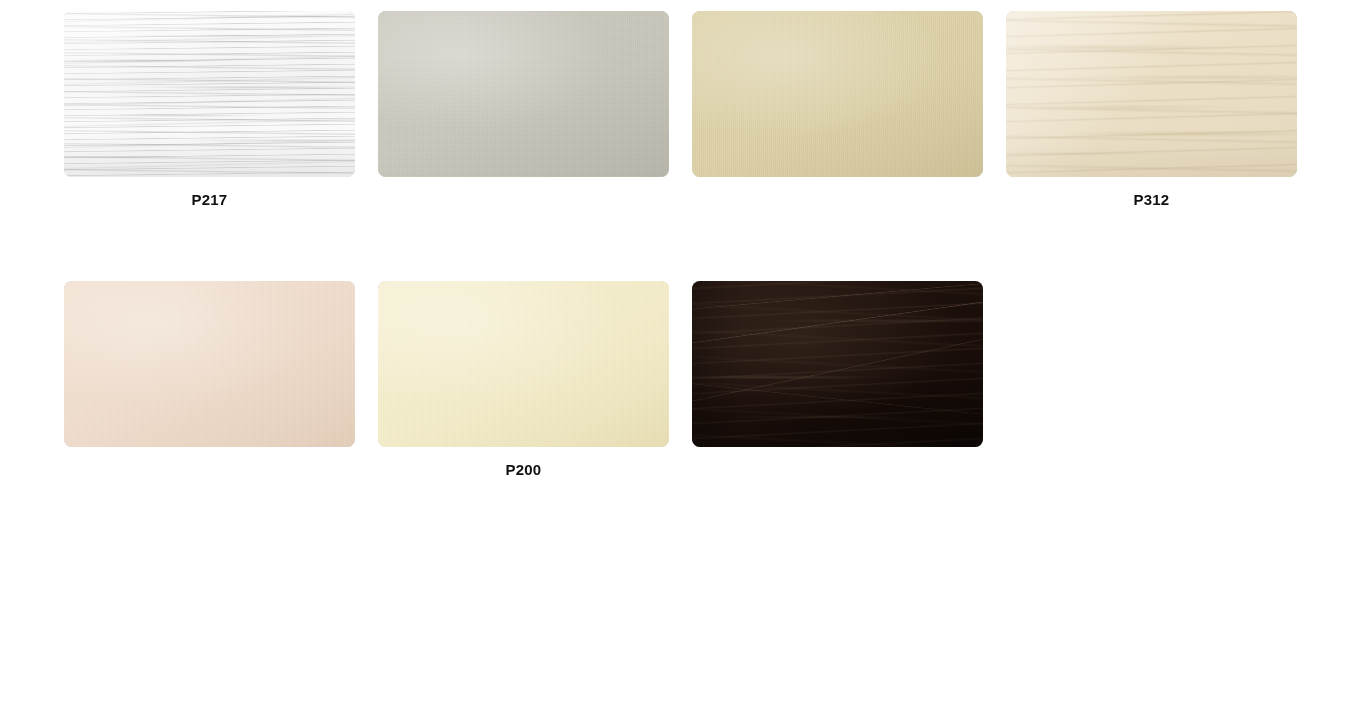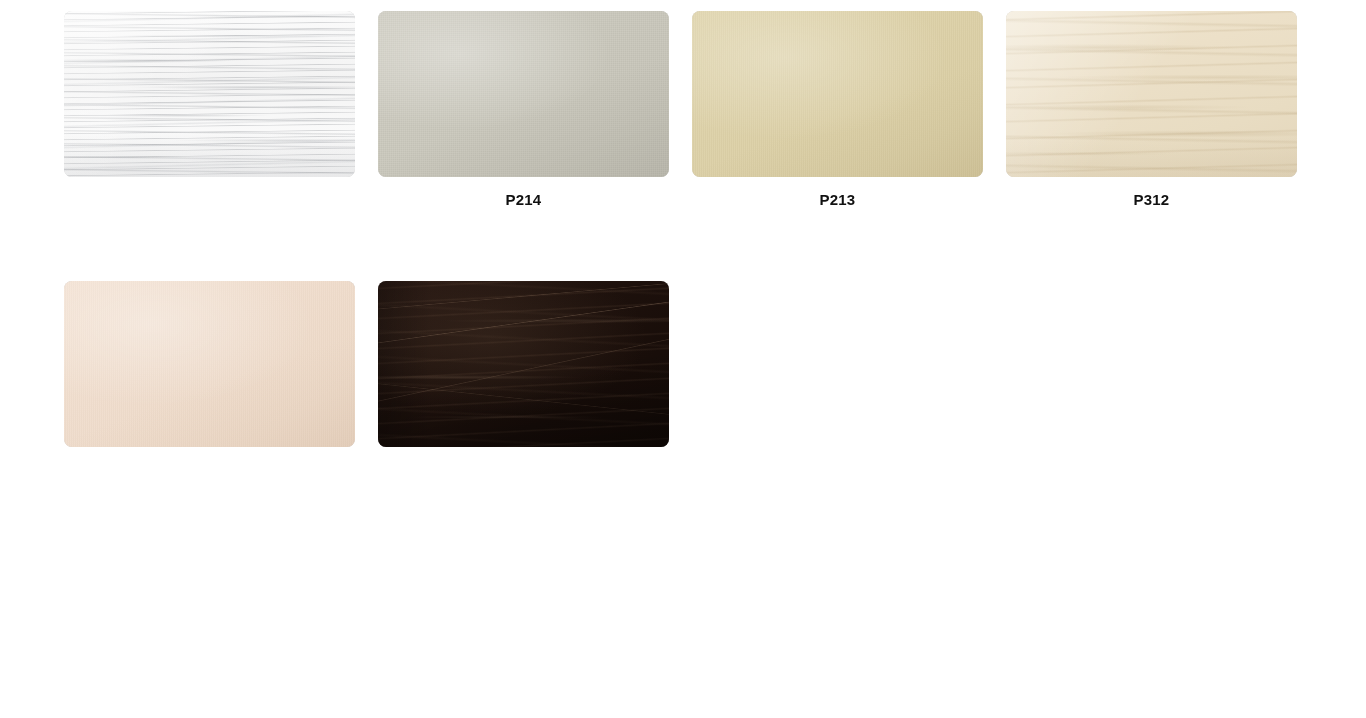--- a/index.html
+++ b/index.html
@@ -252,38 +252,37 @@
 <div class="gallery">
   <div class="swatch-grid">
 
     <div class="swatch-cell">
       <div class="swatch-chip">
         <div class="tex tex-p217-base"></div>
         <div class="tex tex-p217-grain"></div>
         <div class="tex tex-p217-streak"></div>
         <div class="tex tex-p217-shade"></div>
       </div>
+      <div class="swatch-label">P217</div>
     </div>
 
     <div class="swatch-cell">
       <div class="swatch-chip">
         <div class="tex tex-p214-base"></div>
         <div class="tex tex-p214-noise"></div>
         <div class="tex tex-p214-shade"></div>
       </div>
-      <div class="swatch-label">P214</div>
     </div>
 
     <div class="swatch-cell">
       <div class="swatch-chip">
         <div class="tex tex-p213-base"></div>
         <div class="tex tex-p213-noise"></div>
         <div class="tex tex-p213-shade"></div>
       </div>
-      <div class="swatch-label">P213</div>
     </div>
 
 
     <div class="swatch-cell">
       <div class="swatch-chip">
         <div class="tex tex-p312-base"></div>
         <div class="tex tex-p312-grain"></div>
         <div class="tex tex-p312-wave"></div>
         <div class="tex tex-p312-shade"></div>
       </div>
@@ -291,20 +290,28 @@
     </div>
 
     <div class="swatch-cell">
       <div class="swatch-chip">
         <div class="tex tex-p202-base"></div>
         <div class="tex tex-p202-noise"></div>
         <div class="tex tex-p202-shade"></div>
       </div>
     </div>
 
+    <div class="swatch-cell">
+      <div class="swatch-chip">
+        <div class="tex tex-p200-base"></div>
+        <div class="tex tex-p200-noise"></div>
+        <div class="tex tex-p200-shade"></div>
+      </div>
+      <div class="swatch-label">P200</div>
+    </div>
 
 
     <div class="swatch-cell">
       <div class="swatch-chip">
         <div class="tex tex-p14a-base"></div>
         <div class="tex tex-p14a-grain"></div>
         <div class="tex tex-p14a-scratch"></div>
         <div class="tex tex-p14a-shade"></div>
       </div>
 

